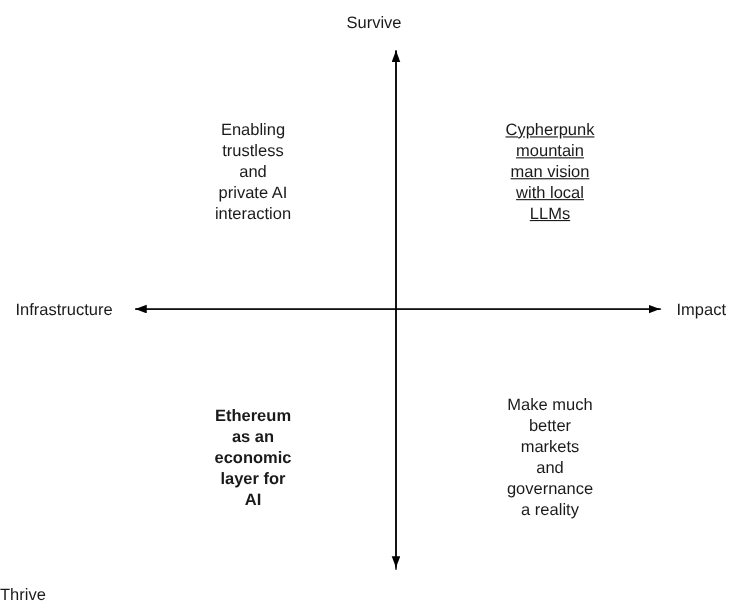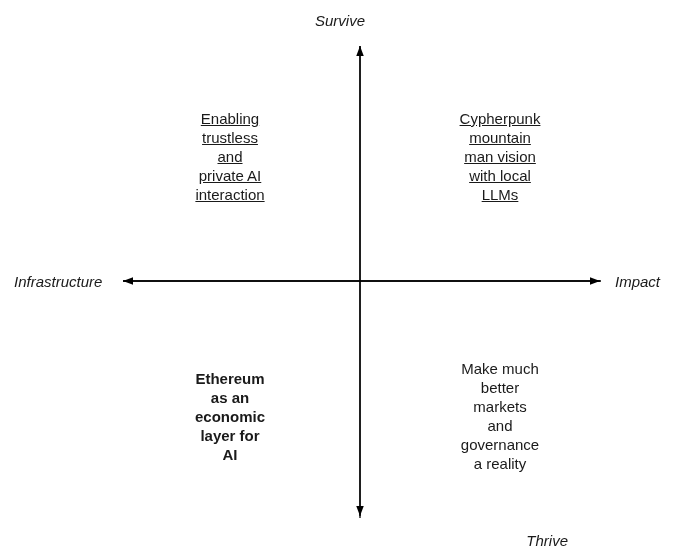--- a/index.html
+++ b/index.html
@@ -27,33 +27,32 @@
     top: 0;
     width: 680px;
     height: 560px;
   }
   .axis-label {
     position: absolute;
     font-size: 15px;
     line-height: 19px;
     color: #1a1a1a;
     white-space: nowrap;
-    font-style: italic;
   }
   #label-survive {
     left: 0;
     width: 680px;
     top: 11px;
     text-align: center;
   }
   #label-thrive {
     left: 0;
     width: 568px;
     top: 531px;
-    text-align: right;
+    text-align: left;
   }
   #label-infrastructure {
     left: 14px;
     top: 272px;
     text-align: right;
   }
   #label-impact {
     left: 615px;
     top: 272px;
     text-align: left;
@@ -63,21 +62,20 @@
     font-size: 15px;
     line-height: 19px;
     text-align: center;
     color: #1a1a1a;
     white-space: pre-line;
   }
   #quadrant-top-left {
     left: 150px;
     width: 160px;
     top: 109px;
-    text-decoration: underline;
   }
   #quadrant-top-right {
     left: 420px;
     width: 160px;
     top: 109px;
     text-decoration: underline;
   }
   #quadrant-bottom-left {
     left: 150px;
     width: 160px;

